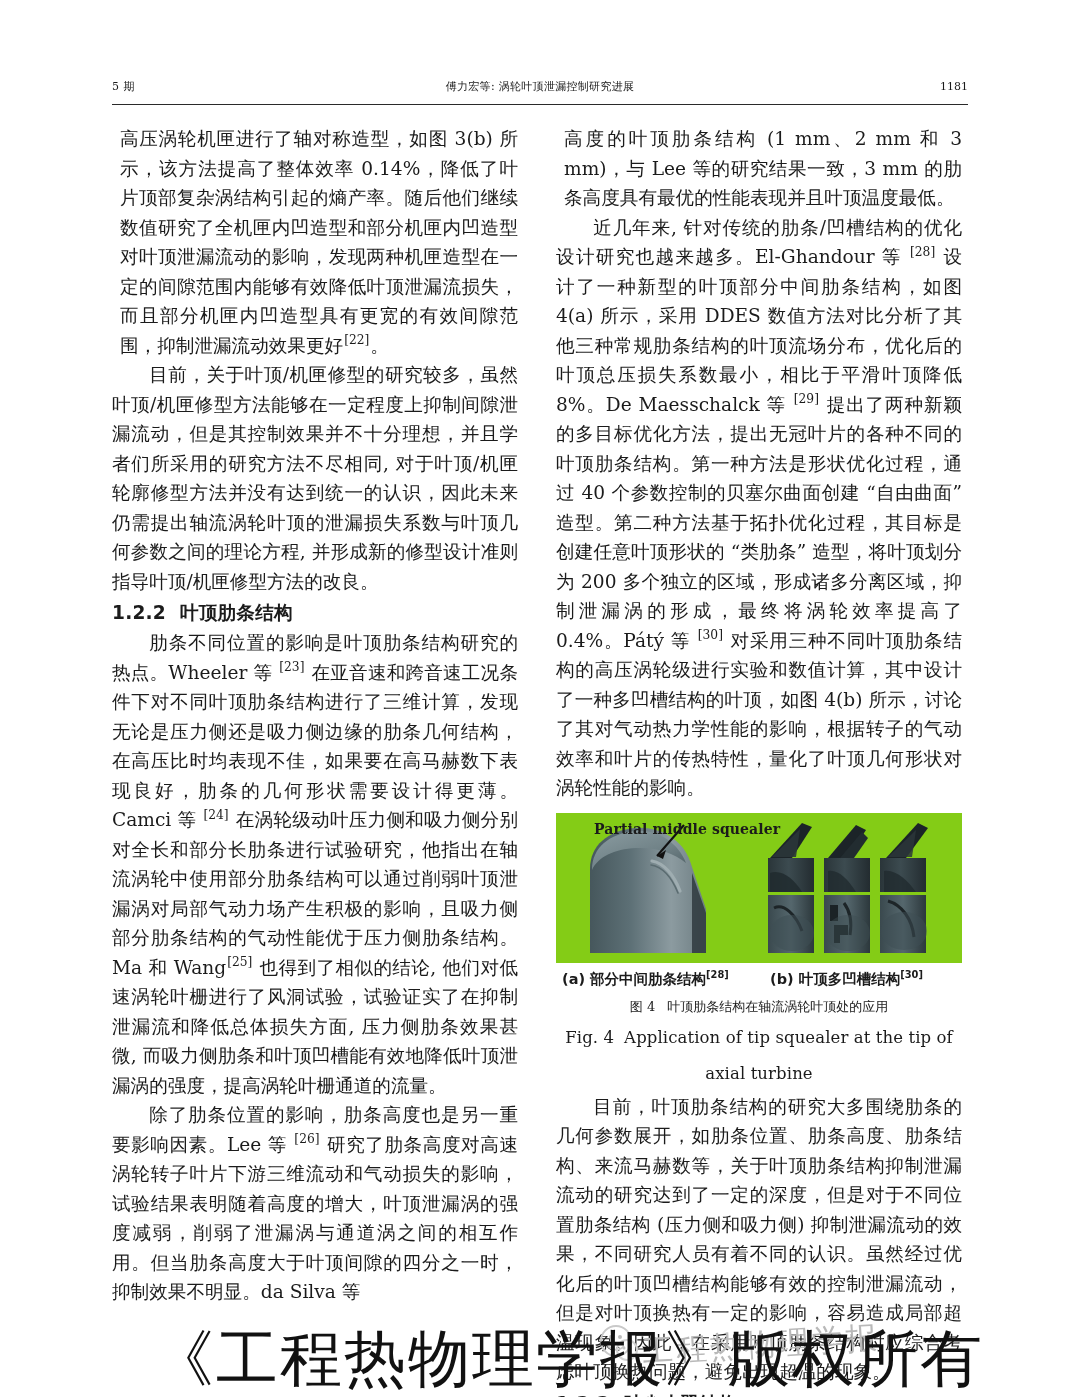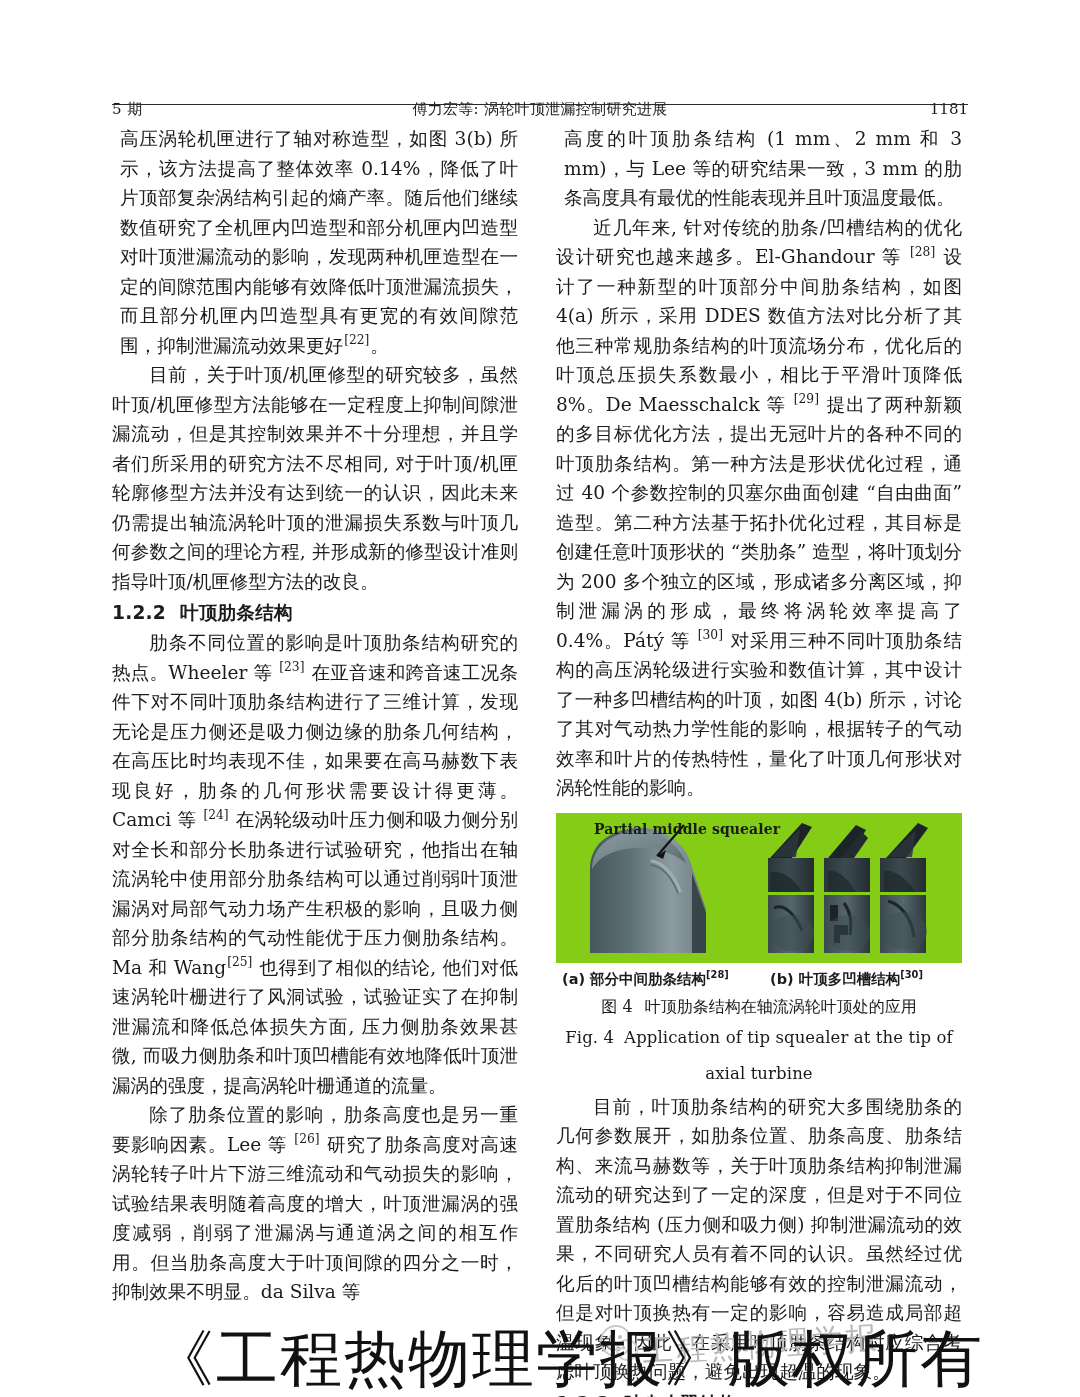--- a/index.html
+++ b/index.html
@@ -23,23 +23,22 @@
     height: 1397px;
   }
 
   
   .runhead {
     position: absolute;
     left: 112px;
     top: 74px;
     width: 856px;
     height: 26px;
-    font-size: 15px;
+    font-size: 11px;
     line-height: 26px;
-    margin-top: 22px;
   }
   .runhead .rh-left {
     position: absolute;
     left: 0; top: 0;
     letter-spacing: 0.5px;
   }
   .runhead .rh-center {
     position: absolute;
     left: 0; top: 0;
     width: 856px;
@@ -124,21 +123,21 @@
     font-size: 14.5px;
     font-weight: bold;
     font-family: "DejaVu Sans", "Liberation Sans", sans-serif;
   }
   .fig-subcaps .sc-a { position: absolute; left: 6px;  top: 0; }
   .fig-subcaps .sc-b { position: absolute; left: 214px; top: 0; }
   .fig-subcaps sup { font-size: 0.68em; vertical-align: super; line-height: 0; }
 
   .fig-caption-cn {
     text-align: center;
-    font-size: 16px;
+    font-size: 13px;
     line-height: 26px;
     margin-top: 3px;
   }
   .fig-caption-cn .cn-num { margin: 0 12px 0 0; }
   .fig-caption-en {
     text-align: center;
     font-size: 16.5px;
     line-height: 36px;
     letter-spacing: 0.1px;
   }

